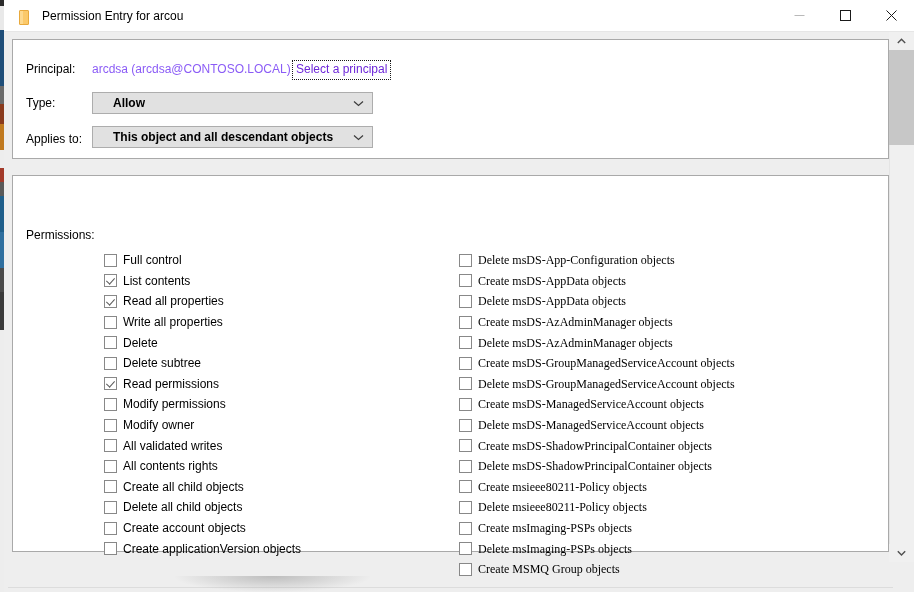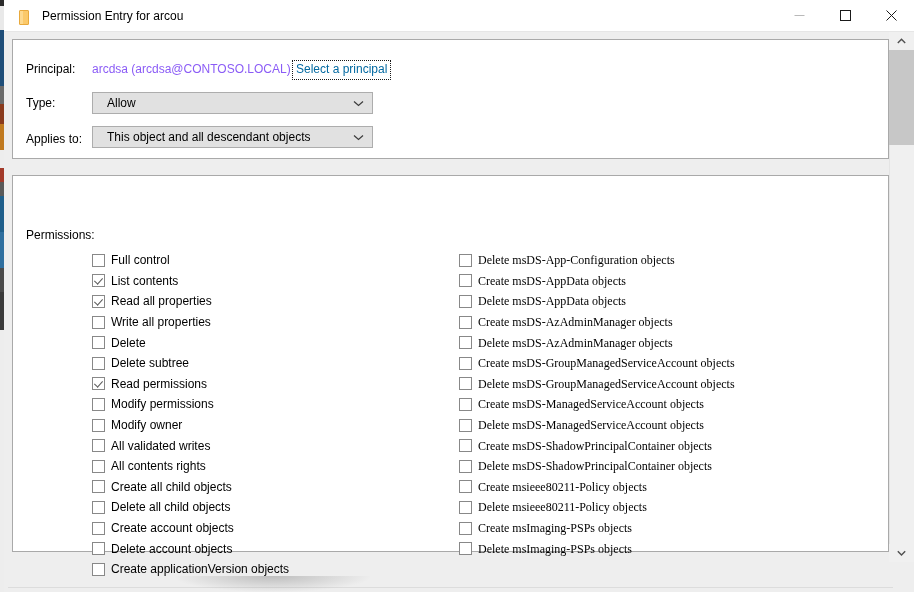--- a/index.html
+++ b/index.html
@@ -148,66 +148,67 @@
     left: 88px; top: 30px;
     font-size: 12px;
     color: #8b5cf6;
     white-space: nowrap;
   }
   .link-principal {
     position: absolute;
     left: 288px; top: 28px;
     padding: 2px 3px 3px 3px;
     font-size: 12px;
-    color: #0369a1;
+    color: #6d28d9;
     border: 1px dotted #1a1a1a;
     cursor: pointer;
     white-space: nowrap;
     background: #ffffff;
     line-height: 13px;
   }
 
   .combo {
     position: absolute;
     height: 22px;
     background: #e1e1e1;
     border: 1px solid #adadad;
     box-sizing: border-box;
     display: flex;
     align-items: center;
     cursor: default;
   }
   #cb-type    { left: 88px; top: 60px; width: 281px; }
   #cb-applies { left: 88px; top: 94px; width: 281px; }
   .combo .combo-text {
-    padding-left: 14px;
+    padding-left: 20px;
     font-size: 12px;
     color: #000;
     white-space: nowrap;
     overflow: hidden;
+    font-weight: bold;
   }
   .combo .chev {
     margin-left: auto;
     margin-right: 8px;
     display: block;
   }
 
   
   #lbl-permissions {
     position: absolute;
     left: 22px; top: 196px;
     font-size: 12px;
     color: #000;
   }
 
   .perm-col {
     position: absolute;
     top: 218px;
   }
-  #perm-col-left  { left: 88px; width: 360px; }
+  #perm-col-left  { left: 100px; width: 360px; }
   #perm-col-right { left: 455px; width: 420px; font-family: Liberation Serif, serif; }
 
   .perm-row {
     display: flex;
     align-items: center;
     height: 20.6px;
     cursor: default;
   }
   .cb {
     width: 13px; height: 13px;
@@ -399,24 +400,20 @@
         <div class="perm-row">
           <span class="cb"></span>
           <span class="perm-label">Delete all child objects</span>
         </div>
         <div class="perm-row">
           <span class="cb"></span>
           <span class="perm-label">Create account objects</span>
         </div>
         <div class="perm-row">
           <span class="cb"></span>
-          <span class="perm-label">Delete account objects</span>
-        </div>
-        <div class="perm-row">
-          <span class="cb"></span>
           <span class="perm-label">Create applicationVersion objects</span>
         </div>
       </div>
     <div class="perm-col" id="perm-col-right">
         <div class="perm-row">
           <span class="cb"></span>
           <span class="perm-label">Delete msDS-App-Configuration objects</span>
         </div>
         <div class="perm-row">
           <span class="cb"></span>
@@ -466,20 +463,24 @@
           <span class="cb"></span>
           <span class="perm-label">Delete msieee80211-Policy objects</span>
         </div>
         <div class="perm-row">
           <span class="cb"></span>
           <span class="perm-label">Create msImaging-PSPs objects</span>
         </div>
         <div class="perm-row">
           <span class="cb"></span>
           <span class="perm-label">Delete msImaging-PSPs objects</span>
+        </div>
+        <div class="perm-row">
+          <span class="cb"></span>
+          <span class="perm-label">Create MSMQ Group objects</span>
         </div>
       </div>
 
     <div class="footer-sep"></div>
 
   </div>
 
   <div class="scrollbar">
     <div class="sb-track-line"></div>
     <div class="sb-arrow up">

